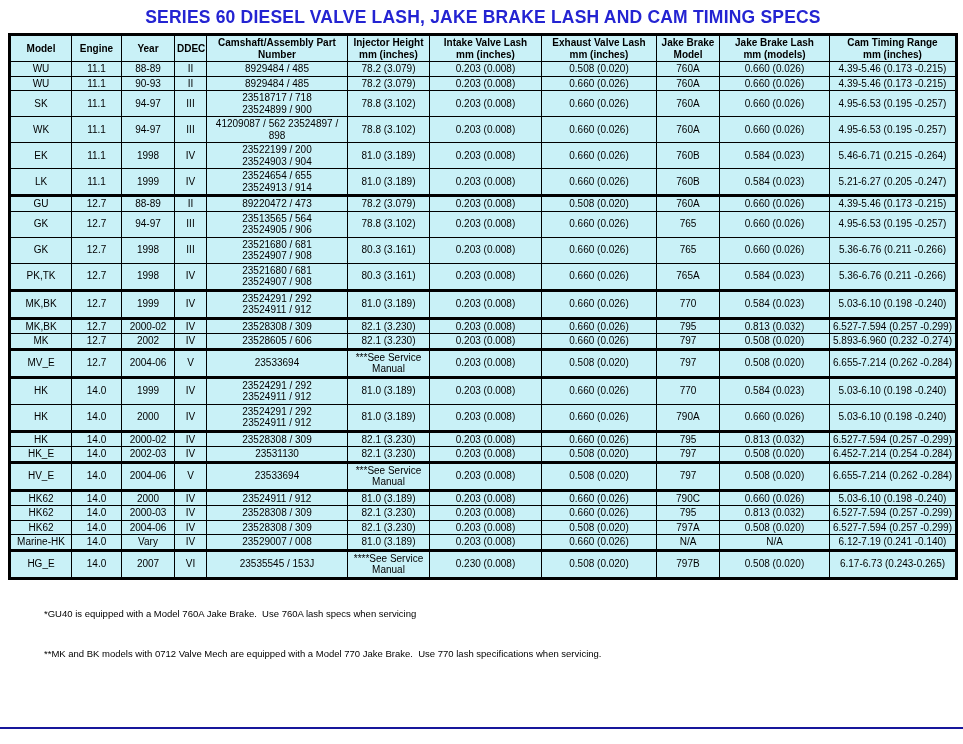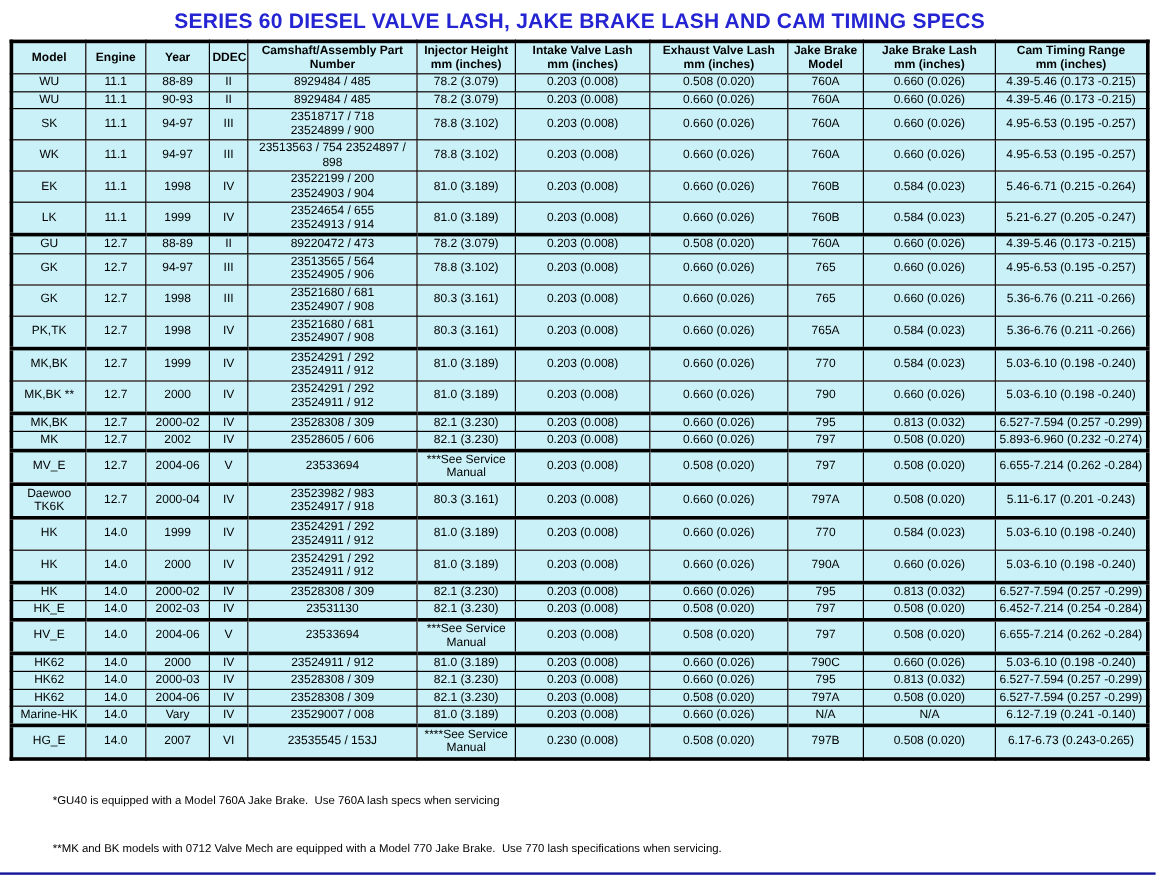--- a/index.html
+++ b/index.html
@@ -60,21 +60,21 @@
           <th>DDEC</th>
           <th>Camshaft/Assembly Part Number</th>
           <th>Injector Height
 mm (inches)</th>
           <th>Intake Valve Lash
 mm (inches)</th>
           <th>Exhaust Valve Lash
 mm (inches)</th>
           <th>Jake Brake Model</th>
           <th>Jake Brake Lash
-mm (inches)</th>
+mm (models)</th>
           <th>Cam Timing Range
 mm (inches)</th>
         </tr>
     </thead>
     <tbody id="table-body">
         <tr>
           <td>WU</td>
           <td>11.1</td>
           <td>88-89</td>
           <td>II</td>
@@ -111,21 +111,21 @@
           <td>0.660 (0.026)</td>
           <td>760A</td>
           <td>0.660 (0.026)</td>
           <td>4.95-6.53 (0.195 -0.257)</td>
         </tr>
         <tr>
           <td>WK</td>
           <td>11.1</td>
           <td>94-97</td>
           <td>III</td>
-          <td>23513563 / 754  23524897 / 898</td>
+          <td>41209087 / 562  23524897 / 898</td>
           <td>78.8 (3.102)</td>
           <td>0.203 (0.008)</td>
           <td>0.660 (0.026)</td>
           <td>760A</td>
           <td>0.660 (0.026)</td>
           <td>4.95-6.53 (0.195 -0.257)</td>
         </tr>
         <tr>
           <td>EK</td>
           <td>11.1</td>
@@ -216,34 +216,20 @@
           <td>IV</td>
           <td>23524291 / 292
 23524911 / 912</td>
           <td>81.0 (3.189)</td>
           <td>0.203 (0.008)</td>
           <td>0.660 (0.026)</td>
           <td>770</td>
           <td>0.584 (0.023)</td>
           <td>5.03-6.10 (0.198 -0.240)</td>
         </tr>
-        <tr>
-          <td>MK,BK **</td>
-          <td>12.7</td>
-          <td>2000</td>
-          <td>IV</td>
-          <td>23524291 / 292
-23524911 / 912</td>
-          <td>81.0 (3.189)</td>
-          <td>0.203 (0.008)</td>
-          <td>0.660 (0.026)</td>
-          <td>790</td>
-          <td>0.660 (0.026)</td>
-          <td>5.03-6.10 (0.198 -0.240)</td>
-        </tr>
         <tr class="section-start">
           <td>MK,BK</td>
           <td>12.7</td>
           <td>2000-02</td>
           <td>IV</td>
           <td>23528308 / 309</td>
           <td>82.1 (3.230)</td>
           <td>0.203 (0.008)</td>
           <td>0.660 (0.026)</td>
           <td>795</td>
@@ -268,34 +254,20 @@
           <td>12.7</td>
           <td>2004-06</td>
           <td>V</td>
           <td>23533694</td>
           <td>***See Service Manual</td>
           <td>0.203 (0.008)</td>
           <td>0.508 (0.020)</td>
           <td>797</td>
           <td>0.508 (0.020)</td>
           <td>6.655-7.214 (0.262 -0.284)</td>
-        </tr>
-        <tr class="section-start">
-          <td>Daewoo TK6K</td>
-          <td>12.7</td>
-          <td>2000-04</td>
-          <td>IV</td>
-          <td>23523982 / 983
-23524917 / 918</td>
-          <td>80.3 (3.161)</td>
-          <td>0.203 (0.008)</td>
-          <td>0.660 (0.026)</td>
-          <td>797A</td>
-          <td>0.508 (0.020)</td>
-          <td>5.11-6.17 (0.201 -0.243)</td>
         </tr>
         <tr class="section-start">
           <td>HK</td>
           <td>14.0</td>
           <td>1999</td>
           <td>IV</td>
           <td>23524291 / 292
 23524911 / 912</td>
           <td>81.0 (3.189)</td>
           <td>0.203 (0.008)</td>

